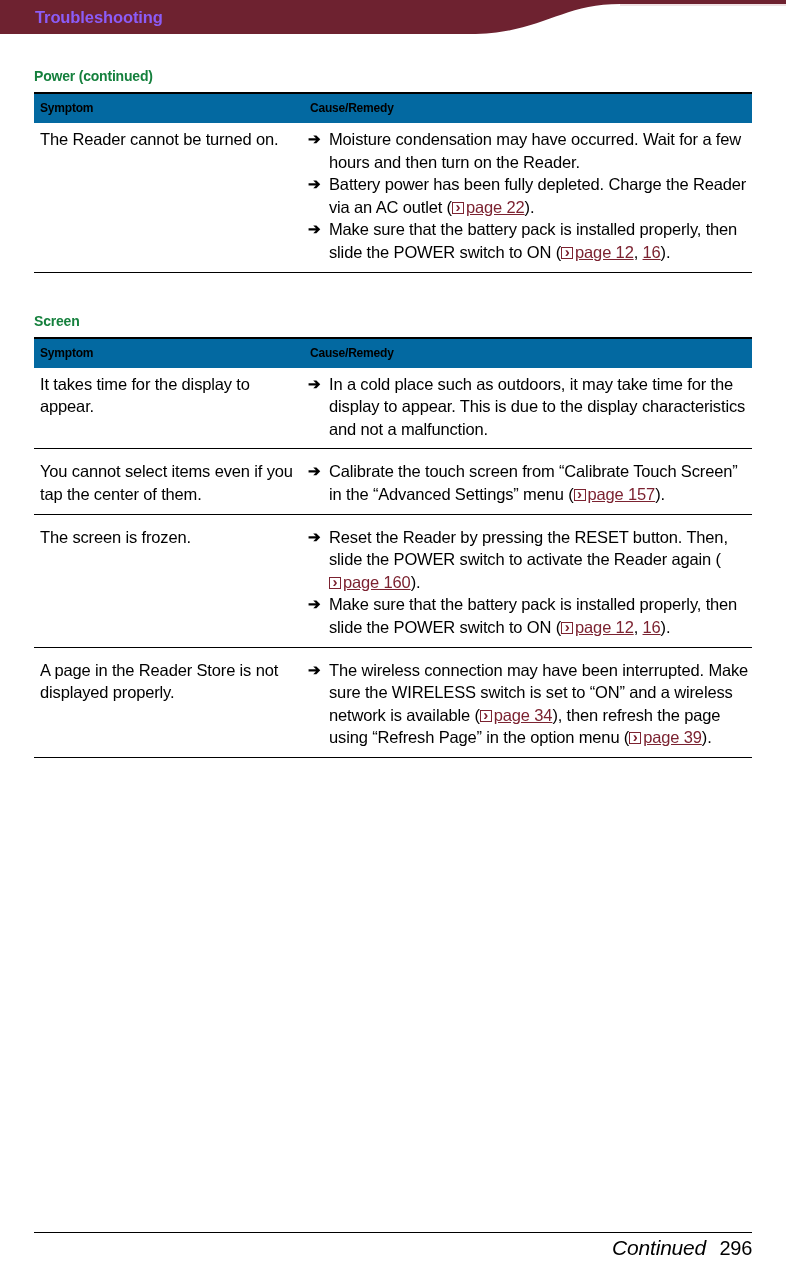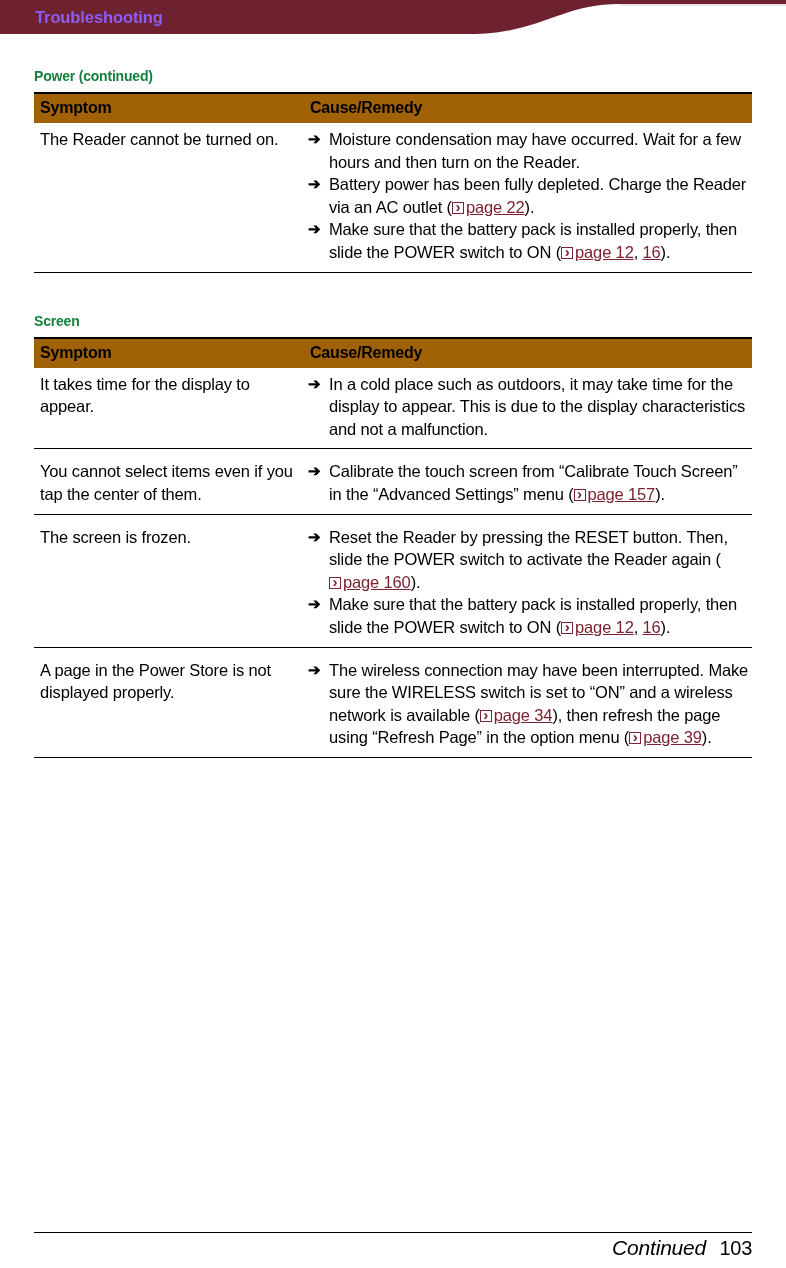--- a/index.html
+++ b/index.html
@@ -61,23 +61,23 @@
   table.tbl {
     width: 718px;
     border-collapse: collapse;
     margin-top: 8px;
     table-layout: fixed;
   }
   table.tbl col.c-sym { width: 272px; }
   table.tbl col.c-rem { width: 446px; }
 
   table.tbl thead th {
-    background: #a16207;
+    background: #0369a1;
     text-align: left;
-    font-size: 16px;
+    font-size: 12px;
     font-weight: bold;
     letter-spacing: -0.2px;
     padding: 4px 0 5px 6px;
     border-top: 2px solid #000;
     vertical-align: middle;
     line-height: 20px;
   }
   table.tbl thead th.rem-head { padding-left: 4px; }
 
   table.tbl tbody td {
@@ -252,31 +252,31 @@
       <tr>
         <td class="sym">The screen is frozen.</td>
         <td class="rem">
           <ul class="remedies">
               <li><span class="arrow">➔</span>Reset the Reader by pressing the RESET button. Then, slide the POWER switch to activate the Reader again (<span class="pageref"><span class="link-icon"></span><span class="pg-num">page 160</span></span>).</li>
               <li><span class="arrow">➔</span>Make sure that the battery pack is installed properly, then slide the POWER switch to ON (<span class="pageref"><span class="link-icon"></span><span class="pg-num">page 12</span></span>, <span class="extra-num">16</span>).</li>
             </ul>
         </td>
       </tr>
       <tr>
-        <td class="sym">A page in the Power Store is not displayed properly.</td>
+        <td class="sym">A page in the Reader Store is not displayed properly.</td>
         <td class="rem">
           <ul class="remedies">
               <li><span class="arrow">➔</span>The wireless connection may have been interrupted. Make sure the WIRELESS switch is set to “ON” and a wireless network is available (<span class="pageref"><span class="link-icon"></span><span class="pg-num">page 34</span></span>), then refresh the page using “Refresh Page” in the option menu (<span class="pageref"><span class="link-icon"></span><span class="pg-num">page 39</span></span>).</li>
             </ul>
         </td>
       </tr>
     </tbody>
   </table>
 
 </div>
 
 <div class="footer">
   <div class="footer-rule"></div>
   <div class="footer-inner">
     <span class="footer-continued">Continued</span>
-    <span class="footer-pageno">103</span>
+    <span class="footer-pageno">296</span>
   </div>
 </div>
 
 </body></html>

